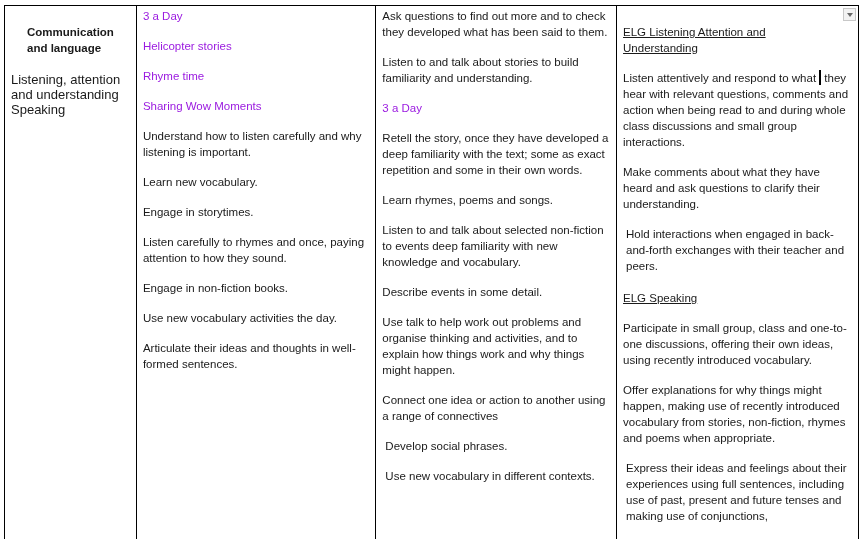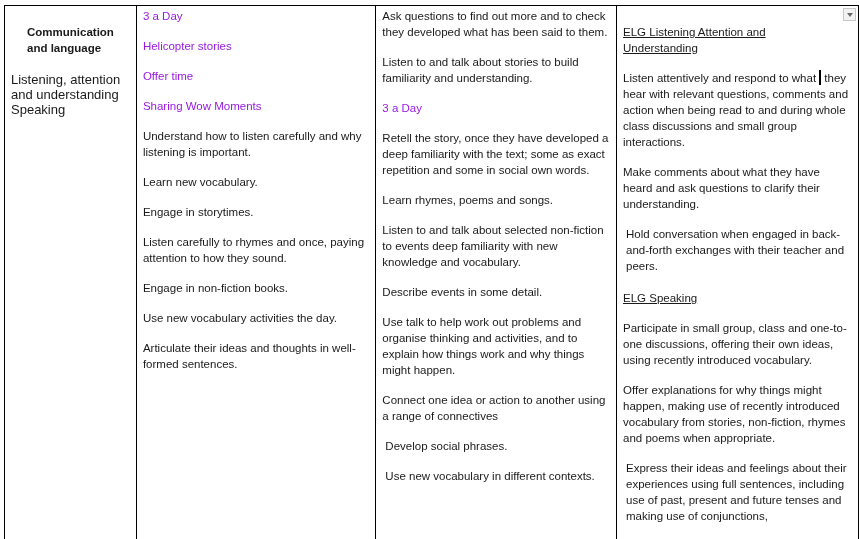--- a/index.html
+++ b/index.html
@@ -96,53 +96,53 @@
       <p class="heading-bold">Communication and language</p>
       <div class="subtext">
         <div>Listening, attention and understanding</div>
         <div>Speaking</div>
       </div>
     </td>
 
     <td class="col2">
       <p class="para purple">3 a Day</p>
       <p class="para purple">Helicopter stories</p>
-      <p class="para purple">Offer time</p>
+      <p class="para purple">Rhyme time</p>
       <p class="para purple">Sharing Wow Moments</p>
       <p class="para">Understand how to listen carefully and why listening is important.</p>
       <p class="para">Learn new vocabulary.</p>
       <p class="para">Engage in storytimes.</p>
       <p class="para">Listen carefully to rhymes and once, paying attention to how they sound.</p>
       <p class="para">Engage in non-fiction books.</p>
       <p class="para">Use new vocabulary activities the day.</p>
       <p class="para">Articulate their ideas and thoughts in well-formed sentences.</p>
     </td>
 
     <td class="col3">
       <p class="para">Ask questions to find out more and to check they developed what has been said to them.</p>
       <p class="para">Listen to and talk about stories to build familiarity and understanding.</p>
       <p class="para purple">3 a Day</p>
-      <p class="para">Retell the story, once they have developed a deep familiarity with the text; some as exact repetition and some in social own words.</p>
+      <p class="para">Retell the story, once they have developed a deep familiarity with the text; some as exact repetition and some in their own words.</p>
       <p class="para">Learn rhymes, poems and songs.</p>
       <p class="para">Listen to and talk about selected non-fiction to events deep familiarity with new knowledge and vocabulary.</p>
       <p class="para">Describe events in some detail.</p>
       <p class="para">Use talk to help work out problems and organise thinking and activities, and to explain how things work and why things might happen.</p>
       <p class="para">Connect one idea or action to another using a range of connectives</p>
       <p class="para" style="padding-left:3px">Develop social phrases.</p>
       <p class="para" style="padding-left:3px">Use new vocabulary in different contexts.</p>
     </td>
 
     <td class="col4 cell4">
       <div class="dropdown-btn">
         <span class="tri"></span>
       </div>
       <p class="elg-heading" style="padding-right:20px">ELG Listening Attention and Understanding</p>
       <p class="para"><span>Listen attentively and respond to what<span class="caret"></span> they hear with relevant questions, comments and action when being read to and during whole class discussions and small group interactions.</span></p>
       <p class="para">Make comments about what they have heard and ask questions to clarify their understanding.</p>
-      <p class="para" style="padding-left:3px">Hold conversation when engaged in back-and-forth exchanges with their teacher and peers.</p>
+      <p class="para" style="padding-left:3px">Hold interactions when engaged in back-and-forth exchanges with their teacher and peers.</p>
       <p class="elg-heading">ELG Speaking</p>
       <p class="para">Participate in small group, class and one-to-one discussions, offering their own ideas, using recently introduced vocabulary.</p>
       <p class="para">Offer explanations for why things might happen, making use of recently introduced vocabulary from stories, non-fiction, rhymes and poems when appropriate.</p>
       <p class="para" style="padding-left:3px">Express their ideas and feelings about their experiences using full sentences, including use of past, present and future tenses and making use of conjunctions,</p>
     </td>
   </tr>
 </tbody>
   </table>
 
 </body></html>

